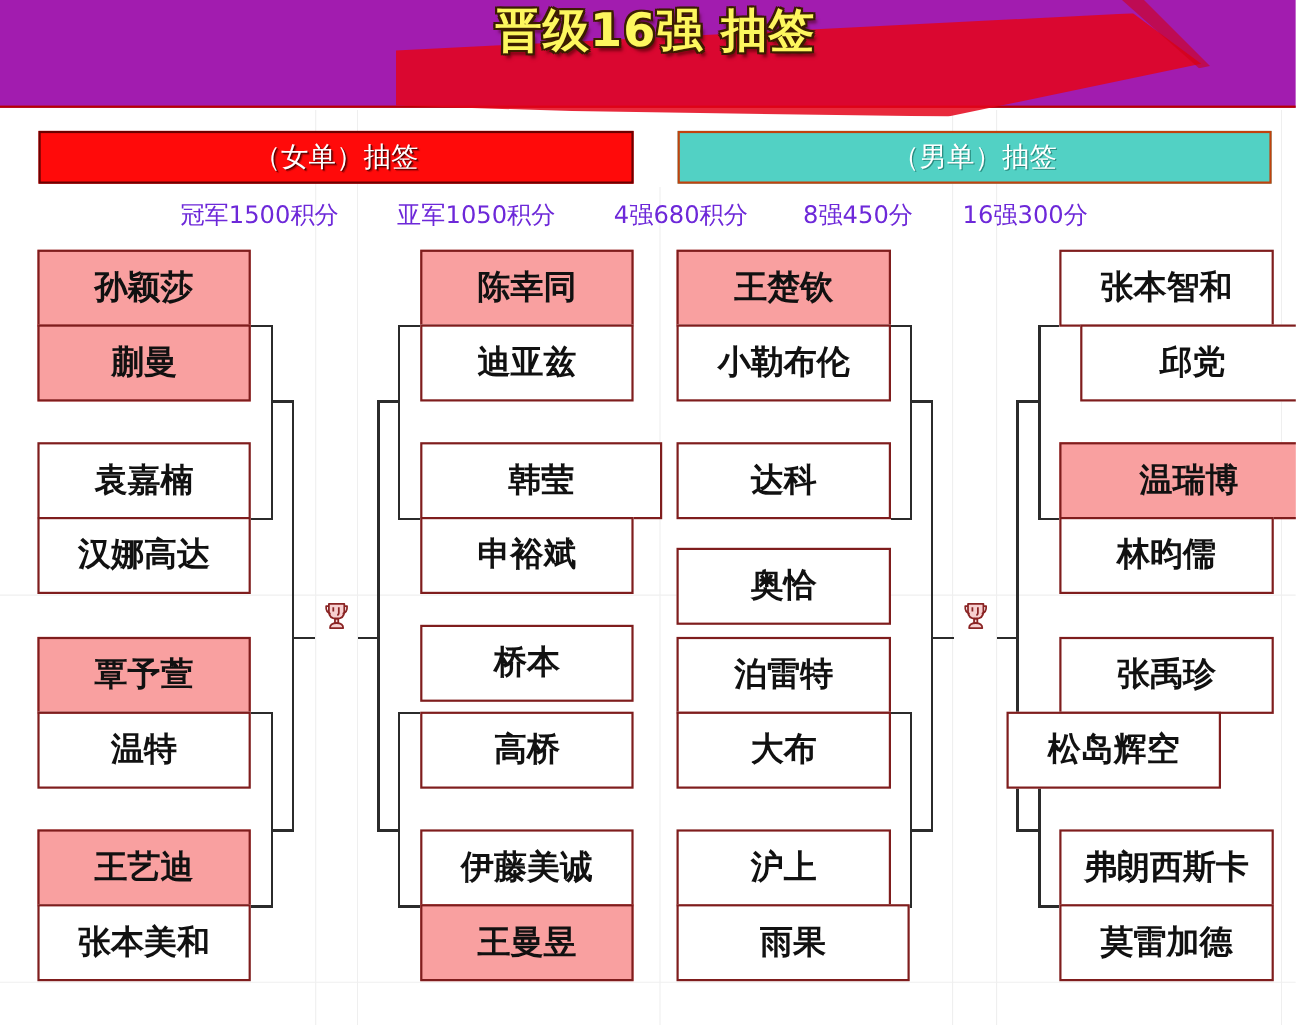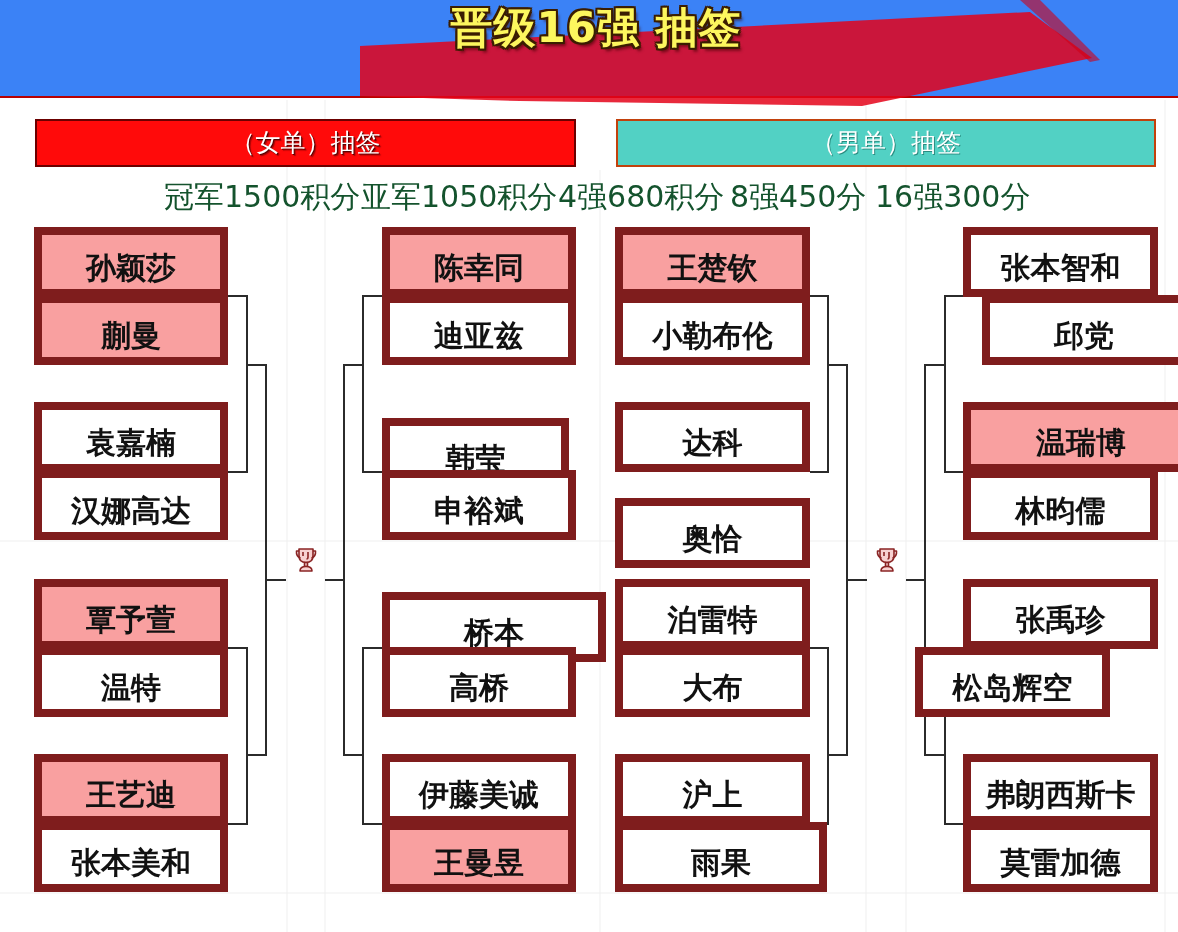--- a/index.html
+++ b/index.html
@@ -5,21 +5,21 @@
     html, body { margin: 0; padding: 0; }
     body {
       width: 1178px; height: 932px; position: relative; overflow: hidden;
       background: #ffffff;
       font-family: "DejaVu Sans", sans-serif;
     }
 
     
     .header {
       position: absolute; left: 0; top: 0; width: 1178px; height: 98px;
-      background: #3b82f6;
+      background: #a21caf;
       border-bottom: 2px solid #b80000;
       box-sizing: border-box;
       overflow: visible;
     }
     .swoosh {
       position: absolute; left: 0; top: 0; width: 1178px; height: 108px;
       background: #e4031a;
       clip-path: polygon(360px 46px, 1030px 12px, 1092px 58px, 862px 106px, 520px 101px, 360px 96px);
       opacity: 0.85;
     }
@@ -43,28 +43,28 @@
     .bar {
       position: absolute; top: 119px; height: 48px; box-sizing: border-box;
       text-align: center; color: #ffffff; font-weight: normal;
       font-size: 25px; line-height: 44px;
     }
     .bar.women { left: 35px; width: 541px; background: #ff0a0a; border: 2px solid #6b0000; text-shadow: 1px 1px 0 #5a0000, 2px 2px 1px rgba(80,0,0,0.5); }
     .bar.men { left: 616px; width: 540px; background: #52d1c4; border: 2px solid #c2410c; text-shadow: 1px 1px 0 #2a8c80; }
 
     
     .pts {
-      position: absolute; top: 185px; font-size: 30px; line-height: 24px;
-      color: #14532d; white-space: nowrap;
+      position: absolute; top: 185px; font-size: 22px; line-height: 24px;
+      color: #6d28d9; white-space: nowrap;
     }
 
     
     .cell {
       position: absolute; height: 70px; box-sizing: border-box;
-      border: 8px solid #7f1d1d; background: #ffffff;
+      border: 2px solid #7f1d1d; background: #ffffff;
       text-align: center; font-size: 30px; font-weight: bold; line-height: 66px;
       color: #111111; white-space: nowrap;
     }
     .cell[data-highlight="true"] { background: #f9a0a0; }
 
     .grid { position: absolute; left: 0; top: 0; width: 1178px; height: 932px; pointer-events: none; }
     .lines { position: absolute; left: 0; top: 0; width: 1178px; height: 932px; pointer-events: none; }
     .trophy { position: absolute; width: 24px; height: 26px; }
   </style>
 </head>
@@ -150,23 +150,23 @@
 <div class="cell" style="left:34px;top:295px;width:194px" data-highlight="true"><span>蒯曼</span></div>
 <div class="cell" style="left:34px;top:402px;width:194px" data-highlight="false"><span>袁嘉楠</span></div>
 <div class="cell" style="left:34px;top:470px;width:194px" data-highlight="false"><span>汉娜高达</span></div>
 <div class="cell" style="left:34px;top:579px;width:194px" data-highlight="true"><span>覃予萱</span></div>
 <div class="cell" style="left:34px;top:647px;width:194px" data-highlight="false"><span>温特</span></div>
 <div class="cell" style="left:34px;top:754px;width:194px" data-highlight="true"><span>王艺迪</span></div>
 <div class="cell" style="left:34px;top:822px;width:194px" data-highlight="false"><span>张本美和</span></div>
 
 <div class="cell" style="left:382px;top:227px;width:194px" data-highlight="true"><span>陈幸同</span></div>
 <div class="cell" style="left:382px;top:295px;width:194px" data-highlight="false"><span>迪亚兹</span></div>
-<div class="cell" style="left:382px;top:418px;width:187px" data-highlight="false"><span>韩莹</span></div>
+<div class="cell" style="left:382px;top:402px;width:220px" data-highlight="false"><span>韩莹</span></div>
 <div class="cell" style="left:382px;top:470px;width:194px" data-highlight="false"><span>申裕斌</span></div>
-<div class="cell" style="left:382px;top:592px;width:224px" data-highlight="false"><span>桥本</span></div>
+<div class="cell" style="left:382px;top:568px;width:194px" data-highlight="false"><span>桥本</span></div>
 <div class="cell" style="left:382px;top:647px;width:194px" data-highlight="false"><span>高桥</span></div>
 <div class="cell" style="left:382px;top:754px;width:194px" data-highlight="false"><span>伊藤美诚</span></div>
 <div class="cell" style="left:382px;top:822px;width:194px" data-highlight="true"><span>王曼昱</span></div>
 
 <div class="cell" style="left:615px;top:227px;width:195px" data-highlight="true"><span>王楚钦</span></div>
 <div class="cell" style="left:615px;top:295px;width:195px" data-highlight="false"><span>小勒布伦</span></div>
 <div class="cell" style="left:615px;top:402px;width:195px" data-highlight="false"><span>达科</span></div>
 <div class="cell" style="left:615px;top:498px;width:195px" data-highlight="false"><span>奥恰</span></div>
 <div class="cell" style="left:615px;top:579px;width:195px" data-highlight="false"><span>泊雷特</span></div>
 <div class="cell" style="left:615px;top:647px;width:195px" data-highlight="false"><span>大布</span></div>

